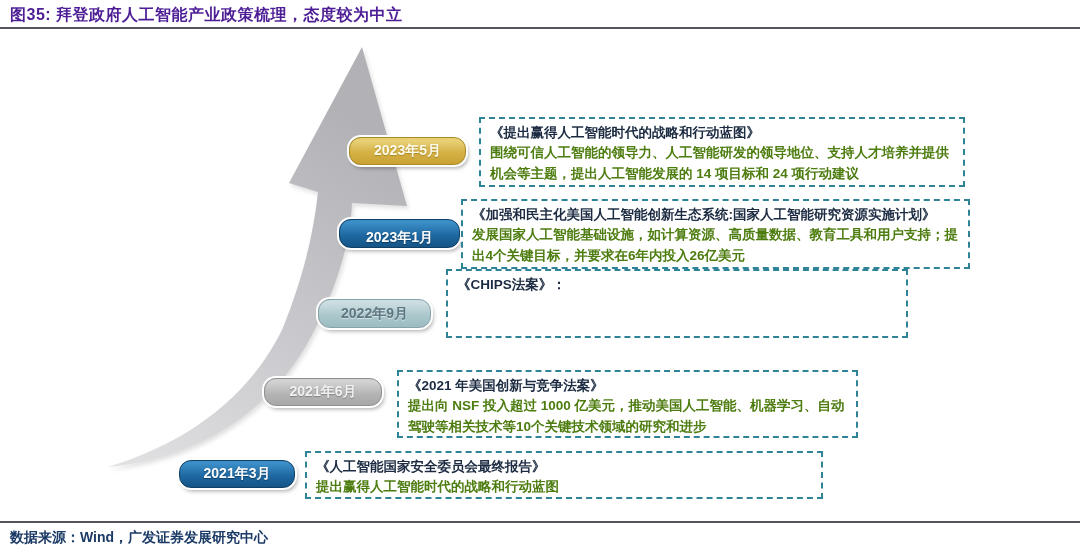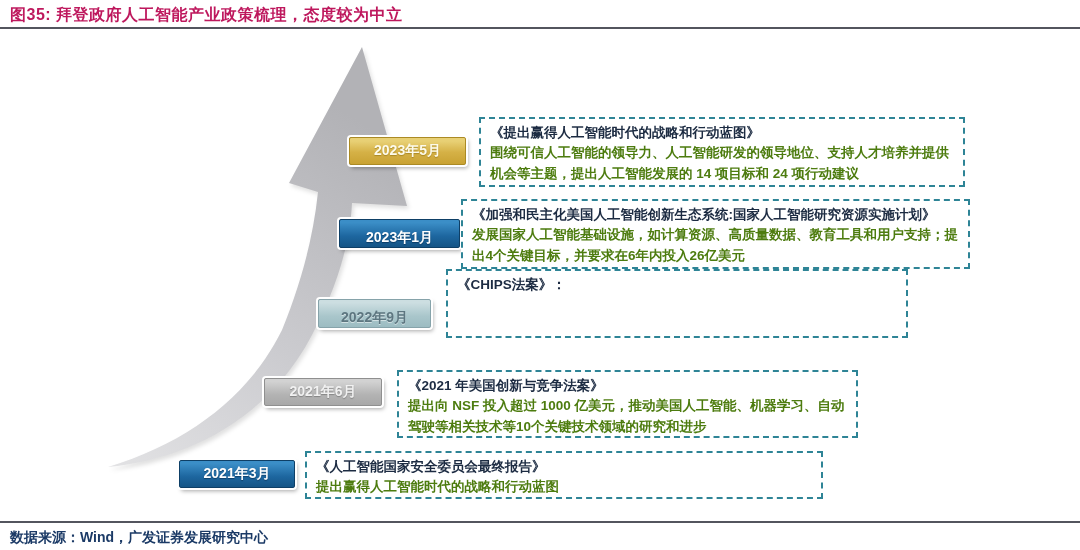--- a/index.html
+++ b/index.html
@@ -3,37 +3,37 @@
 <meta charset="utf-8">
 <style>
   html,body{margin:0;padding:0;background:#fff;}
   .page{
     position:relative;width:1080px;height:550px;background:#ffffff;overflow:hidden;
     font-family:"Liberation Sans","DejaVu Sans",sans-serif;
   }
   
   .hdr{position:absolute;left:0;top:0;width:100%;}
   .hdr-title{
-    padding:5px 0 4px 10px;font-size:16px;font-weight:bold;color:#be185d;letter-spacing:.5px;
+    padding:5px 0 4px 10px;font-size:16px;font-weight:bold;color:#4c1d95;letter-spacing:.5px;
   }
   .hdr-rule{position:absolute;left:0;top:27px;width:1080px;height:2px;background:#53555e;}
   
   .ftr-rule{position:absolute;left:0;top:521px;width:1080px;height:2px;background:#53555e;}
   .ftr-text{position:absolute;left:10px;top:529px;font-size:14px;color:#1b3a66;font-weight:bold;}
   
   .arrow-svg{position:absolute;left:80px;top:40px;filter:drop-shadow(2px 3px 2px rgba(0,0,0,.12));}
   
   .badge{
     position:absolute;display:flex;align-items:center;justify-content:center;
-    border-radius:2px;font-size:14px;font-weight:bold;
+    border-radius:12px;font-size:14px;font-weight:bold;
     box-shadow:0 0 0 2px #ffffff,2px 3px 4px rgba(0,0,0,.35);
   }
   .badge.gold{background:linear-gradient(180deg,#e8d075 12%,#d5b146 55%,#c9a233);border:1px solid #ab8a24;color:#fdfbec;text-shadow:0 1px 1px rgba(120,90,0,.45);}
   .badge.blue{background:linear-gradient(180deg,#3b8ec7 10%,#1d669f 60%,#155586);border:1px solid #0e3f66;color:#ffffff;text-shadow:0 1px 1px rgba(0,30,60,.5);}
-  .badge.lightblue{background:linear-gradient(180deg,#ccdee1 10%,#a9c6cb 60%,#9cbcc2);border:1px solid #86a3aa;color:#5d7680;text-shadow:0 1px 0 rgba(255,255,255,.5);align-items:flex-end;}
+  .badge.lightblue{background:linear-gradient(180deg,#ccdee1 10%,#a9c6cb 60%,#9cbcc2);border:1px solid #86a3aa;color:#5d7680;text-shadow:0 1px 0 rgba(255,255,255,.5);}
   .badge.gray{background:linear-gradient(180deg,#d2d2d2 10%,#b3b3b3 60%,#a8a8a8);border:1px solid #8f8f8f;color:#f1f1f1;text-shadow:0 1px 1px rgba(60,60,60,.4);}
   .badge1{left:349px;top:137px;width:115px;height:26px;}
   .badge2{left:339px;top:219px;width:119px;height:27px;align-items:flex-end;}
   .badge3{left:318px;top:299px;width:111px;height:27px;}
   .badge4{left:264px;top:378px;width:116px;height:26px;}
   .badge5{left:179px;top:460px;width:114px;height:26px;}
   
   .pbox{
     position:absolute;border:2px dashed #2e8496;background:#ffffff;
     padding:4px 9px 5px 9px;box-sizing:border-box;

